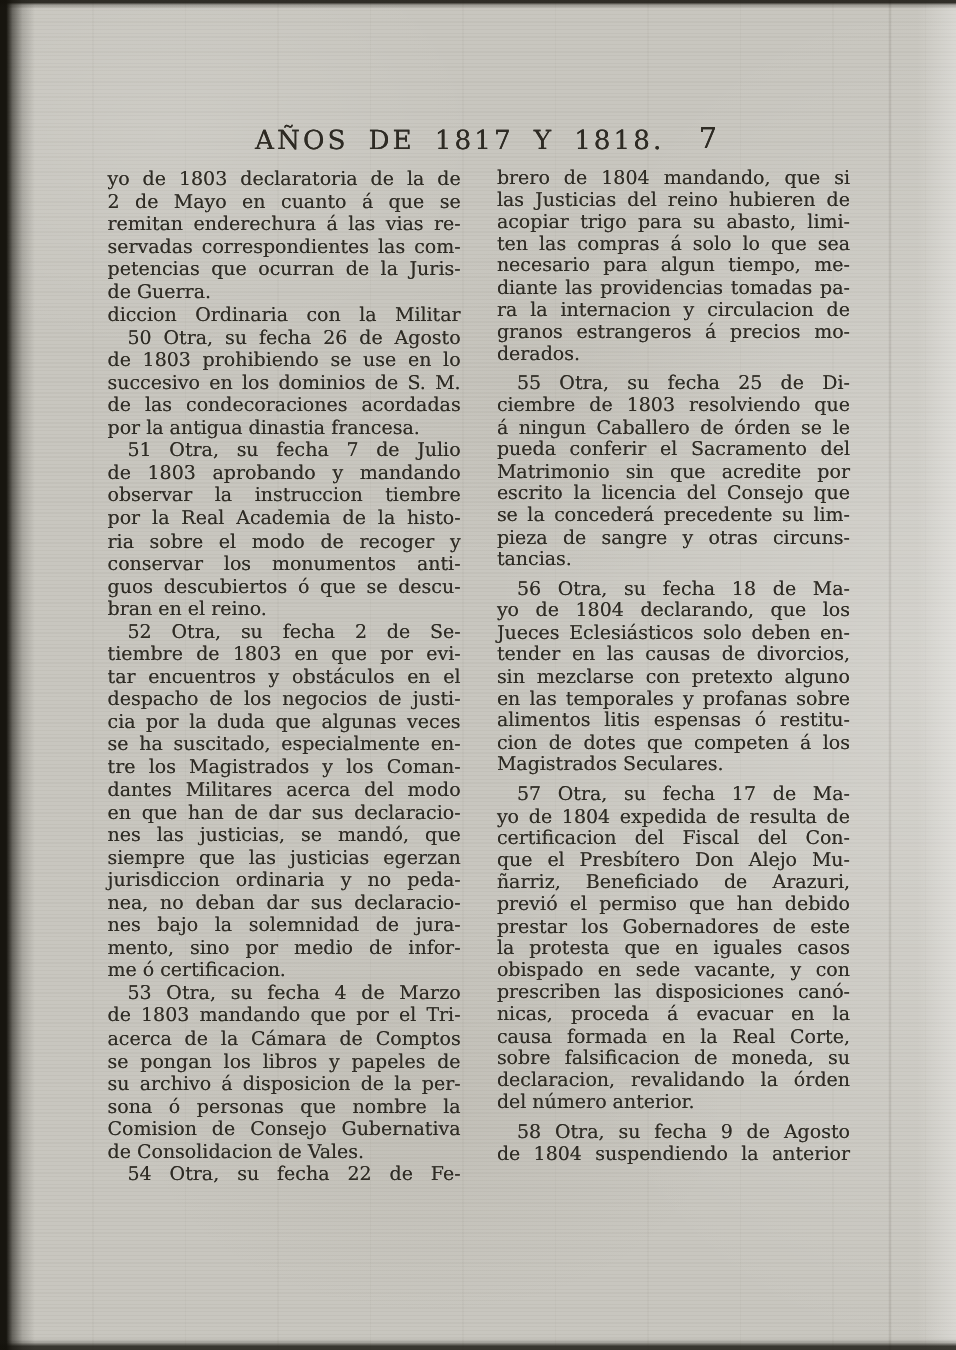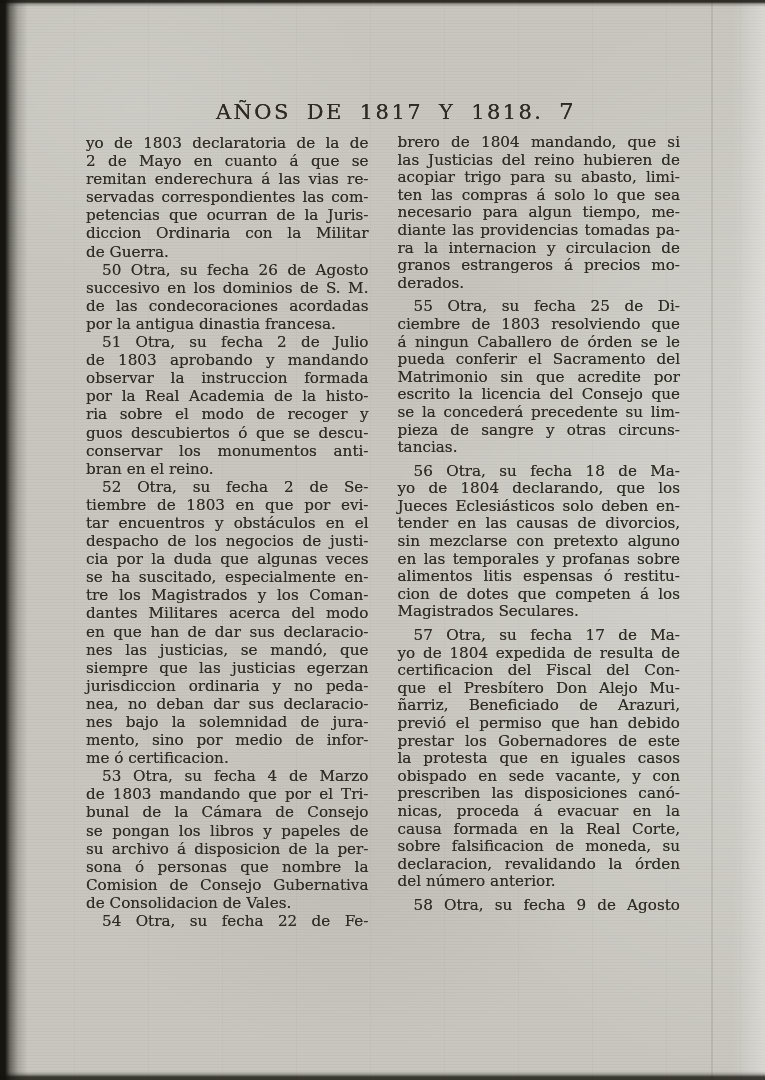--- a/index.html
+++ b/index.html
@@ -34,21 +34,21 @@
   }
   .edge-right {
     position:absolute; right:0; top:0; bottom:0; width:42px; pointer-events:none;
     background:linear-gradient(270deg, rgba(255,255,255,0.30), rgba(255,255,255,0) 75%);
   }
   .fold-line {
     position:absolute; top:0; bottom:0; left:711px; width:2px; pointer-events:none;
     background:rgba(80,75,62,0.12);
   }
   .header-title {
-    position:absolute; left:216px; top:100px;
+    position:absolute; left:204px; top:100px;
     font-size:21px; letter-spacing:2.4px; word-spacing:7px;
     color:var(--ink,#2e2b24); white-space:nowrap;
     text-shadow:0 0 0.5px currentColor;
   }
   .page-number {
     position:absolute; left:559px; top:98px;
     font-size:23px; color:var(--ink,#2e2b24);
     text-shadow:0 0 0.5px currentColor;
   }
   .columns {
@@ -73,37 +73,38 @@
   <div class="header-title">AÑOS DE 1817 Y 1818.</div>
   <div class="page-number">7</div>
   <div class="columns">
     <div class="col col-left" id="col-left">
         <div class="para">
           <div class="line j">yo de 1803 declaratoria de la de</div>
           <div class="line j">2 de Mayo en cuanto á que se</div>
           <div class="line j">remitan enderechura á las vias re-</div>
           <div class="line j">servadas correspondientes las com-</div>
           <div class="line j">petencias que ocurran de la Juris-</div>
+          <div class="line">de Guerra.</div>
           <div class="line j">diccion Ordinaria con la Militar</div>
-          <div class="line">de Guerra.</div>
         </div>
         <div class="para indent">
           <div class="line j">50 Otra, su fecha 26 de Agosto</div>
+          <div class="line j">de 1803 prohibiendo se use en lo</div>
           <div class="line j">succesivo en los dominios de S. M.</div>
           <div class="line j">de las condecoraciones acordadas</div>
           <div class="line">por la antigua dinastia francesa.</div>
         </div>
         <div class="para indent">
-          <div class="line j">51 Otra, su fecha 2 de Julio</div>
+          <div class="line j">51 Otra, su fecha 7 de Julio</div>
           <div class="line j">de 1803 aprobando y mandando</div>
-          <div class="line j">observar la instruccion formada</div>
+          <div class="line j">observar la instruccion tiembre</div>
           <div class="line j">por la Real Academia de la histo-</div>
           <div class="line j">ria sobre el modo de recoger y</div>
+          <div class="line j">conservar los monumentos anti-</div>
           <div class="line j">guos descubiertos ó que se descu-</div>
-          <div class="line j">conservar los monumentos anti-</div>
           <div class="line">bran en el reino.</div>
         </div>
         <div class="para indent">
           <div class="line j">52 Otra, su fecha 2 de Se-</div>
           <div class="line j">tiembre de 1803 en que por evi-</div>
           <div class="line j">tar encuentros y obstáculos en el</div>
           <div class="line j">despacho de los negocios de justi-</div>
           <div class="line j">cia por la duda que algunas veces</div>
           <div class="line j">se ha suscitado, especialmente en-</div>
           <div class="line j">tre los Magistrados y los Coman-</div>
@@ -113,21 +114,21 @@
           <div class="line j">siempre que las justicias egerzan</div>
           <div class="line j">jurisdiccion ordinaria y no peda-</div>
           <div class="line j">nea, no deban dar sus declaracio-</div>
           <div class="line j">nes bajo la solemnidad de jura-</div>
           <div class="line j">mento, sino por medio de infor-</div>
           <div class="line">me ó certificacion.</div>
         </div>
         <div class="para indent">
           <div class="line j">53 Otra, su fecha 4 de Marzo</div>
           <div class="line j">de 1803 mandando que por el Tri-</div>
-          <div class="line j">bunal de la Cámara de Consejo</div>
+          <div class="line j">acerca de la Cámara de Comptos</div>
           <div class="line j">se pongan los libros y papeles de</div>
           <div class="line j">su archivo á disposicion de la per-</div>
           <div class="line j">sona ó personas que nombre la</div>
           <div class="line j">Comision de Consejo Gubernativa</div>
           <div class="line">de Consolidacion de Vales.</div>
         </div>
         <div class="para indent">
           <div class="line j">54 Otra, su fecha 22 de Fe-</div>
         </div>
       </div>
@@ -177,20 +178,21 @@
           <div class="line j">obispado en sede vacante, y con</div>
           <div class="line j">prescriben las disposiciones canó-</div>
           <div class="line j">nicas, proceda á evacuar en la</div>
           <div class="line j">causa formada en la Real Corte,</div>
           <div class="line j">sobre falsificacion de moneda, su</div>
           <div class="line j">declaracion, revalidando la órden</div>
           <div class="line">del número anterior.</div>
         </div>
         <div class="para indent gap">
           <div class="line j">58 Otra, su fecha 9 de Agosto</div>
+          <div class="line j">de 1804 suspendiendo la anterior</div>
         </div>
       </div>
   </div>
   <div class="fold-line"></div>
   <div class="edge-right"></div>
   <div class="edge-left"></div>
   <div class="edge-top"></div>
   <div class="edge-bottom"></div>
 </div>
 

